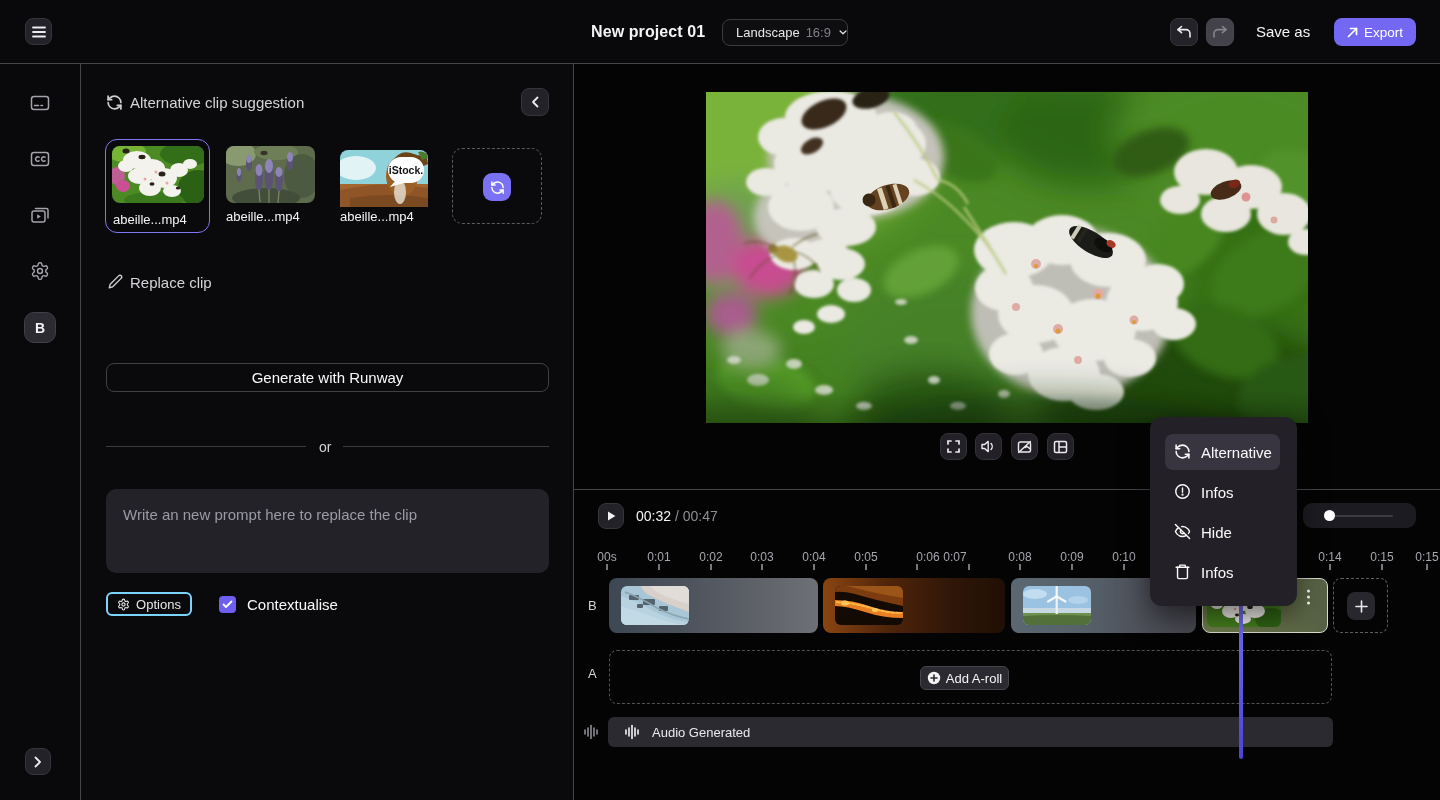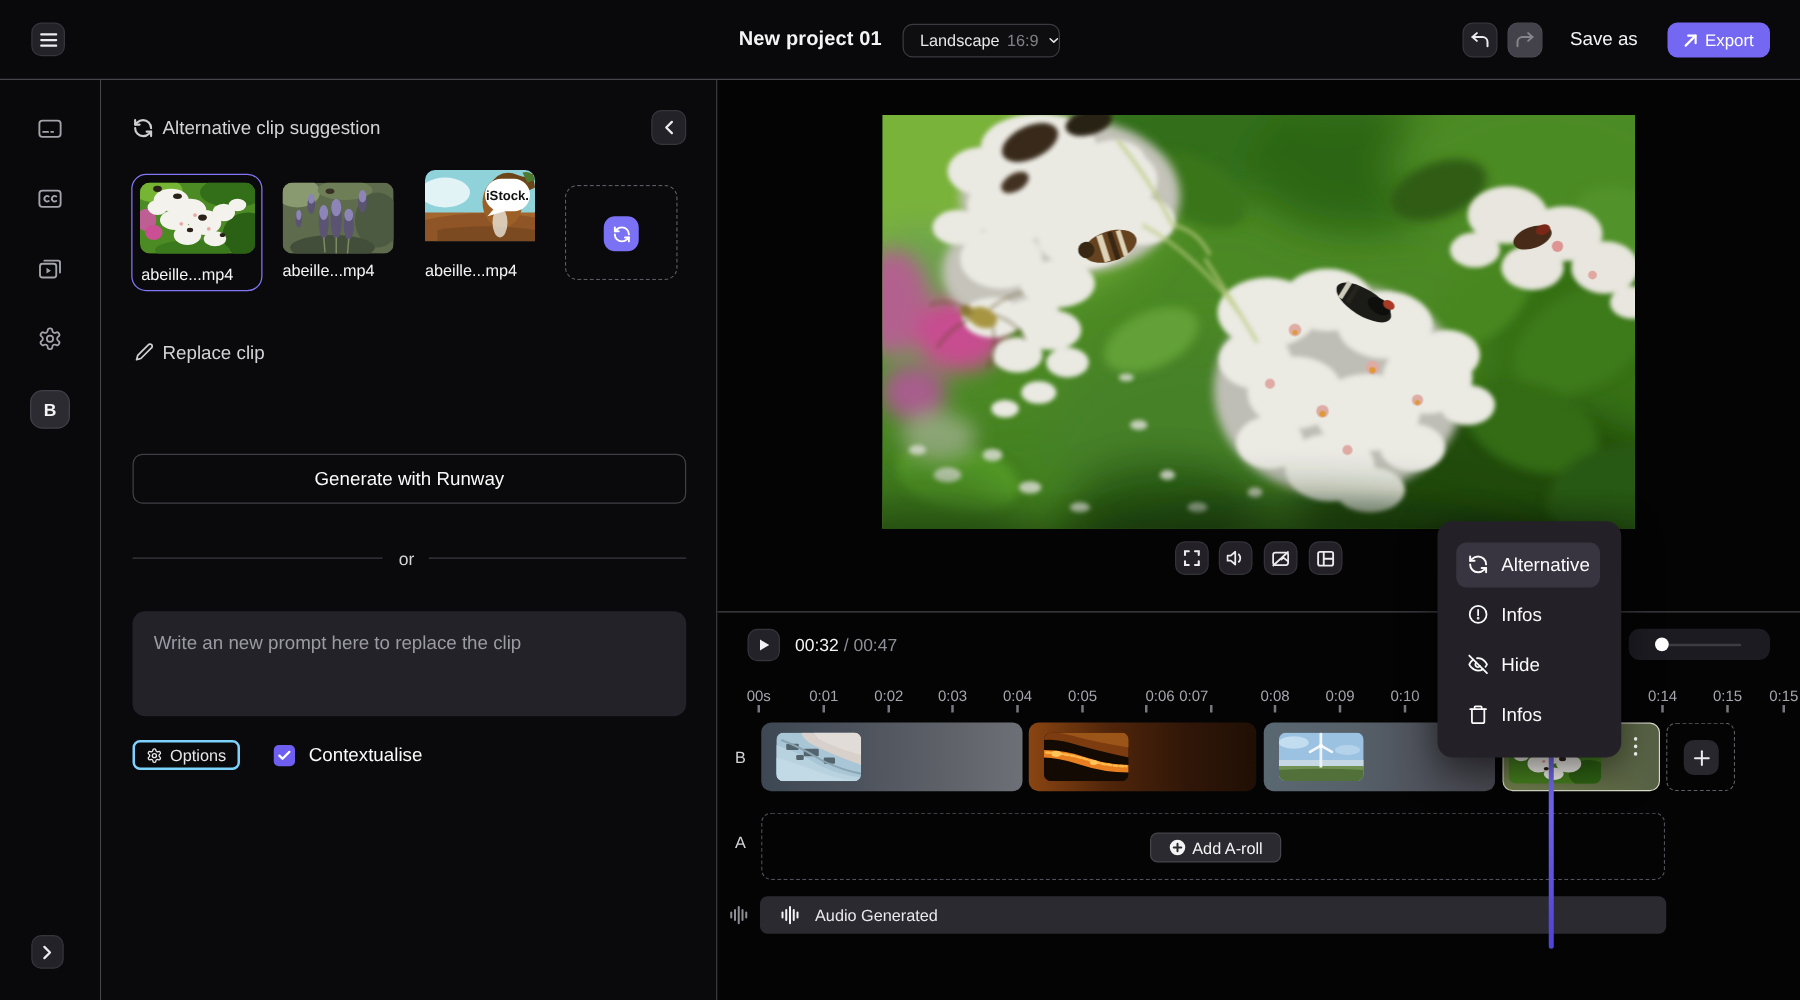--- a/index.html
+++ b/index.html
@@ -194,21 +194,21 @@
         </g>
         <g stroke="#7d8a62" stroke-width="1.2">
           <line x1="33" y1="44" x2="34" y2="56"></line>
           <line x1="43" y1="44" x2="43" y2="57"></line>
           <line x1="53" y1="45" x2="52" y2="57"></line>
         </g>
         <ellipse cx="38" cy="7" rx="3.5" ry="2.2" fill="#3a3226"></ellipse>
       </svg>
     </div>
     <div class="tlabel" style="left:145px; top:145px;">abeille...mp4</div>
-    <div class="thumb" style="left:259px; top:72px; width:88px; height:70px;">
+    <div class="thumb" style="left:259px; top:86px; width:88px; height:70px;">
       <svg width="88" height="57" viewBox="0 0 88 57">
         <rect width="88" height="57" fill="#8fd2da"></rect>
         <ellipse cx="16" cy="18" rx="20" ry="12" fill="#fdfefe" opacity="0.75"></ellipse>
         <rect x="0" y="34" width="88" height="23" fill="#a4662f"></rect>
         <path d="M0 40 Q 44 30 88 38 L88 57 L0 57 Z" fill="#8f5526"></path>
         <path d="M10 48 Q 50 42 88 48 L88 57 L10 57 Z" fill="#7c4a20"></path>
         <ellipse cx="62" cy="26" rx="16" ry="20" fill="#9c6026"></ellipse>
         <path d="M52 12 Q 60 -2 74 4 Q 84 8 86 2 L88 14 Q 74 22 52 12 Z" fill="#6b4418"></path>
         <path d="M78 2 Q 86 0 88 8 L82 10 Z" fill="#4c7a30"></path>
         <ellipse cx="60" cy="42" rx="6" ry="12" fill="#e8e4da" opacity="0.8"></ellipse>
@@ -231,21 +231,21 @@
     </div>
   </div>
 
   <div class="abs" style="left:27px; top:210px; width:15px; height:15px;">
     <svg width="15" height="15" viewBox="0 0 24 24" fill="none" stroke="#cfcfd3" stroke-width="2.2" stroke-linecap="round" stroke-linejoin="round">
         <path d="M17 3a2.85 2.83 0 1 1 4 4L7.5 20.5 2 22l1.5-5.5Z"></path>
       </svg>
   </div>
   <div class="abs ptext" style="left:49px; top:210px;">Replace clip</div>
 
-  <div class="obtn" style="top:299px; height:40px;">Generate with Runway</div>
+  <div class="obtn" style="top:299px; height:29px;">Generate with Runway</div>
 
   <div class="abs" style="left:25px; top:382px; width:200px; height:1px; background:#3a3a40;"></div>
   <div class="abs ptext" style="left:238px; top:375px; font-size:14px;">or</div>
   <div class="abs" style="left:262px; top:382px; width:206px; height:1px; background:#3a3a40;"></div>
 
   <div class="abs" style="left:25px; top:425px; width:443px; height:84px; background:#232229; border-radius:10px;">
     <div style="position:absolute; left:17px; top:17px; color:#9b9ba3; font-size:15px;">Write an new prompt here to replace the clip</div>
   </div>
 
   <div class="abs" style="left:25px; top:528px; width:86px; height:24px; border:2px solid #7dd3fc; border-radius:6px; display:flex; align-items:center; justify-content:center; gap:6px; color:#e7e7ea; font-size:13px;">
@@ -620,21 +620,21 @@
     <svg width="13" height="13" viewBox="0 0 13 13">
         <g stroke="#ececee" stroke-width="1.6" stroke-linecap="round">
           <line x1="6.5" y1="1" x2="6.5" y2="12"></line>
           <line x1="1" y1="6.5" x2="12" y2="6.5"></line>
         </g>
       </svg>
   </div>
 
   <div class="abs" style="left:14px; top:602px; color:#d4d4d8; font-size:13px;">A</div>
   <div class="abs" style="left:35px; top:586px; width:723px; height:54px; border:1px dashed #52515a; border-radius:8px;"></div>
-  <div class="abs" style="left:346px; top:602px; width:105px; height:24px; background:#2b2a30; border:1px solid #46454c; border-radius:6px; display:flex; align-items:center; justify-content:center; gap:5px; color:#f4f4f5; font-size:13px;">
+  <div class="abs" style="left:346px; top:602px; width:89px; height:24px; background:#2b2a30; border:1px solid #46454c; border-radius:6px; display:flex; align-items:center; justify-content:center; gap:5px; color:#f4f4f5; font-size:13px;">
     <svg width="14" height="14" viewBox="0 0 14 14">
         <circle cx="7" cy="7" r="6.2" fill="#f4f4f5"></circle>
         <g stroke="#2b2a30" stroke-width="1.6" stroke-linecap="round">
           <line x1="7" y1="4" x2="7" y2="10"></line>
           <line x1="4" y1="7" x2="10" y2="7"></line>
         </g>
       </svg>
     <span>Add A-roll</span>
   </div>
 

